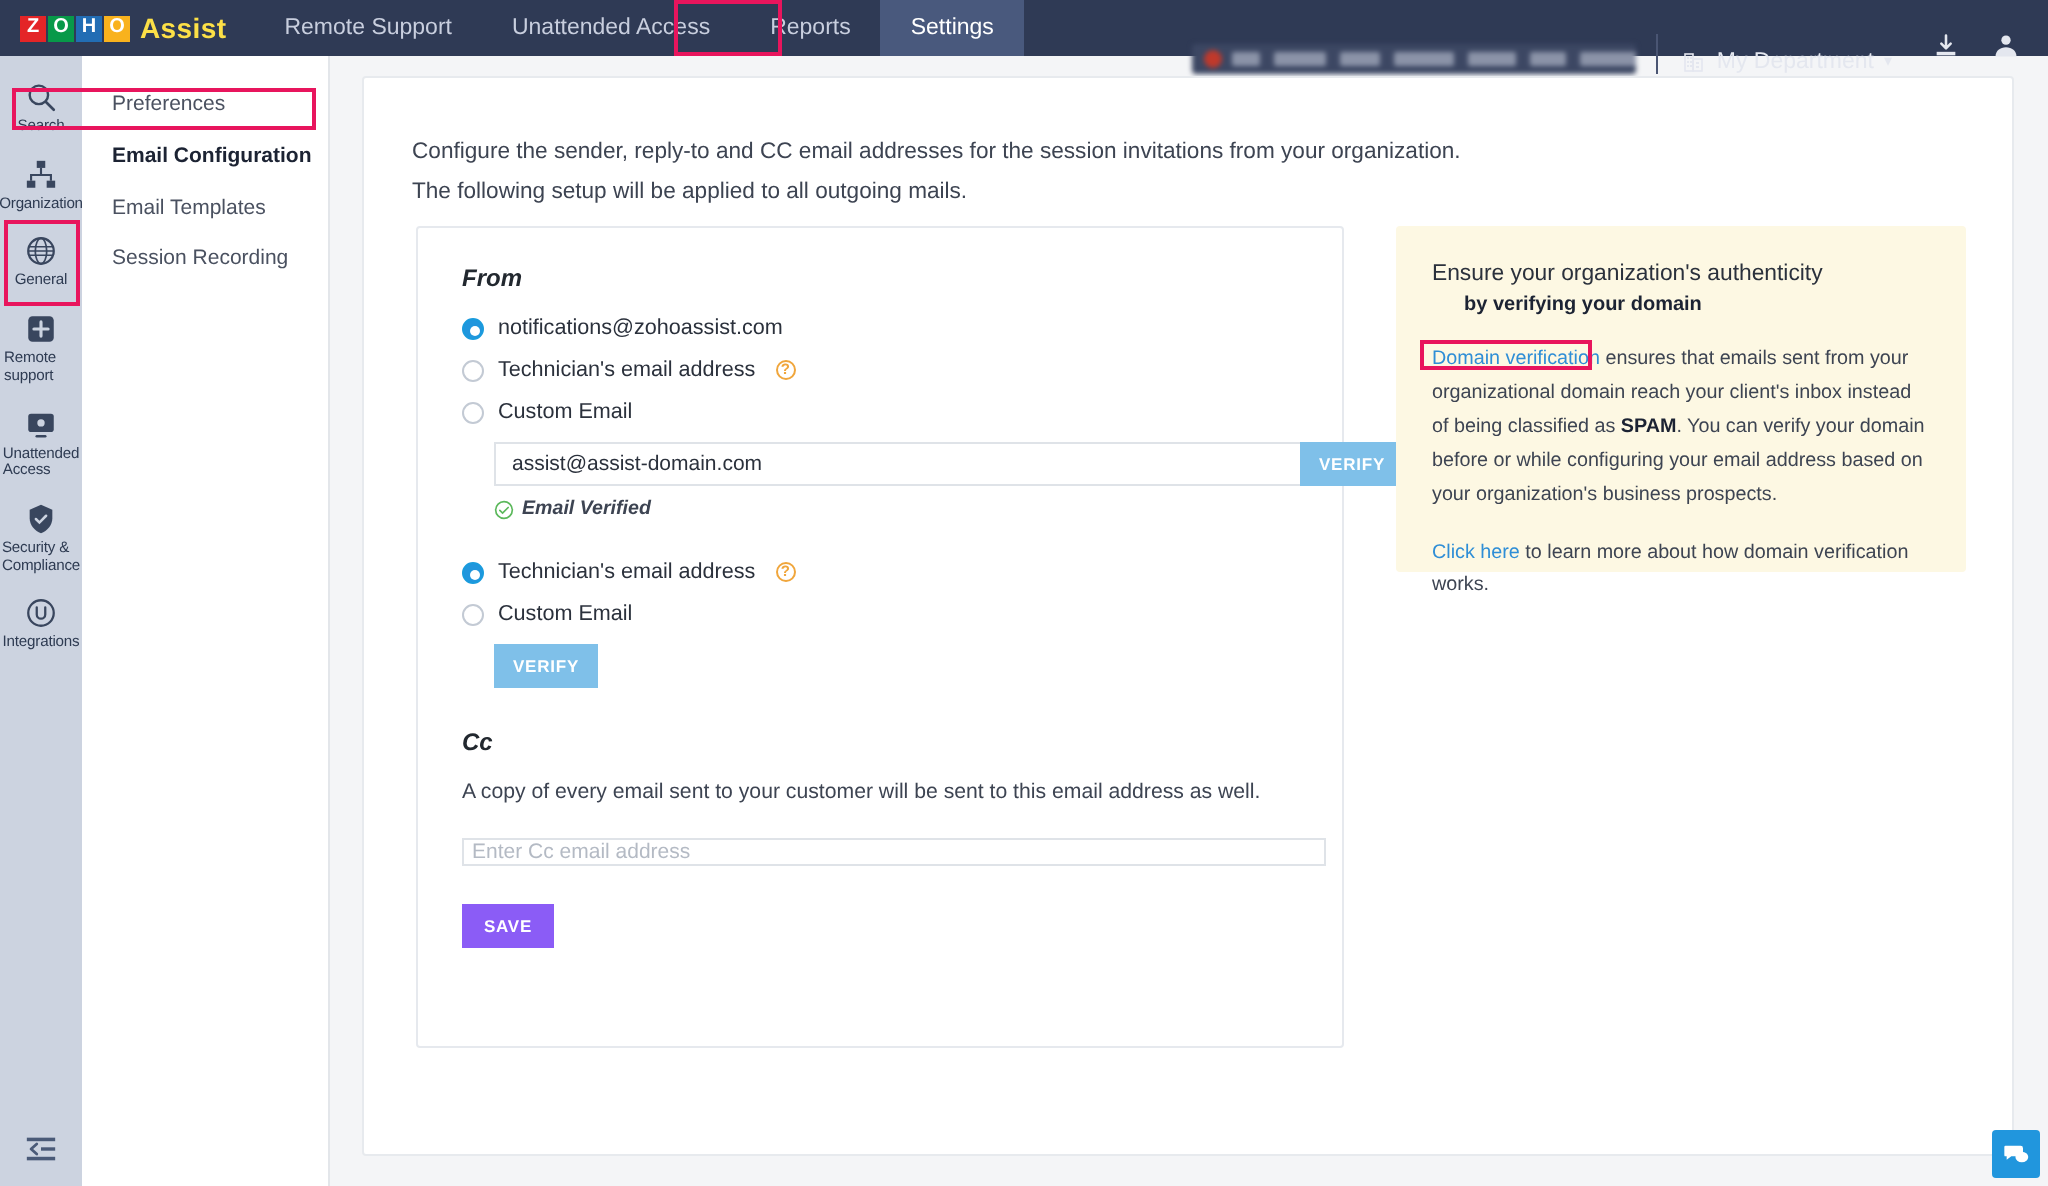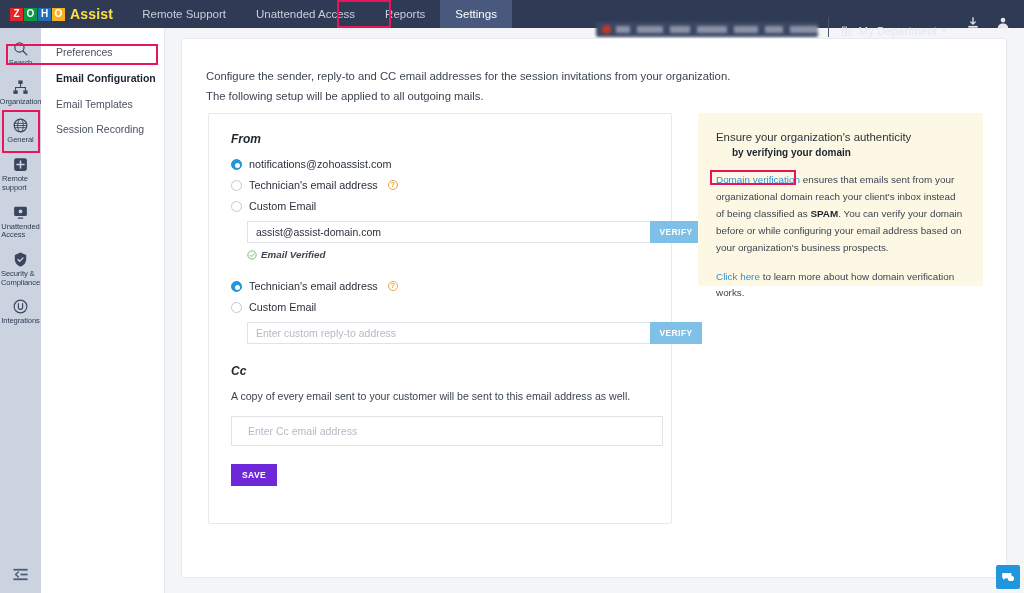--- a/index.html
+++ b/index.html
@@ -142,26 +142,26 @@
     width: 52px; height: 22px; background: #7fc0e9; color: #fff; border: none;
     font-size: 8.5px; font-weight: bold; letter-spacing: .4px; cursor: pointer;
     font-family: "Liberation Sans", sans-serif;
   }
   .verified {
     display: flex; align-items: flex-end; gap: 4px; margin: 6px 0 0 16px;
     font-size: 9.8px; font-style: italic; color: #3d4452; font-weight: bold;
   }
   .cc-note { font-size: 10.6px; color: #3d4452; margin-bottom: 14px; }
   .cc-input {
-    width: 432px; height: 30px; border: 1px solid #dfe3e8; padding: 0 16px;
+    width: 432px; height: 14px; border: 1px solid #dfe3e8; padding: 0 4px;
     font-size: 10.5px; outline: none; font-family: "Liberation Sans", sans-serif;
   }
   .cc-input::placeholder { color: #b4bac4; }
   .save-btn {
-    margin-top: 18px; width: 46px; height: 22px; background: #6d28d9; color: #fff;
+    margin-top: 18px; width: 46px; height: 22px; background: #8b5cf6; color: #fff;
     border: none; font-size: 8.5px; font-weight: bold; letter-spacing: .4px;
     cursor: pointer; font-family: "Liberation Sans", sans-serif;
   }
   .spacer-24 { height: 20px; }
 
   
   .infopanel {
     position: absolute; left: 516px; top: 74px; width: 285px; height: 173px;
     background: #fdf8e3; border-radius: 2px; padding: 16px 18px;
   }
@@ -383,21 +383,20 @@
         <span class="radio-label">Technician's email address</span>
         <span class="help-ico">?</span>
       </div>
 
       <div class="radio-row">
         <span class="radio"></span>
         <span class="radio-label">Custom Email</span>
       </div>
 
       <div class="input-row">
-        <input class="tinput" type="text" placeholder="Enter custom reply-to address" style="">
         <button class="verify-btn">VERIFY</button>
       </div>
 
       <div class="spacer-24"></div>
 
       
       <div class="sec-title">Cc</div>
       <div class="cc-note">A copy of every email sent to your customer will be sent to this email address as well.</div>
       <input class="cc-input" type="text" placeholder="Enter Cc email address" style="">
 

